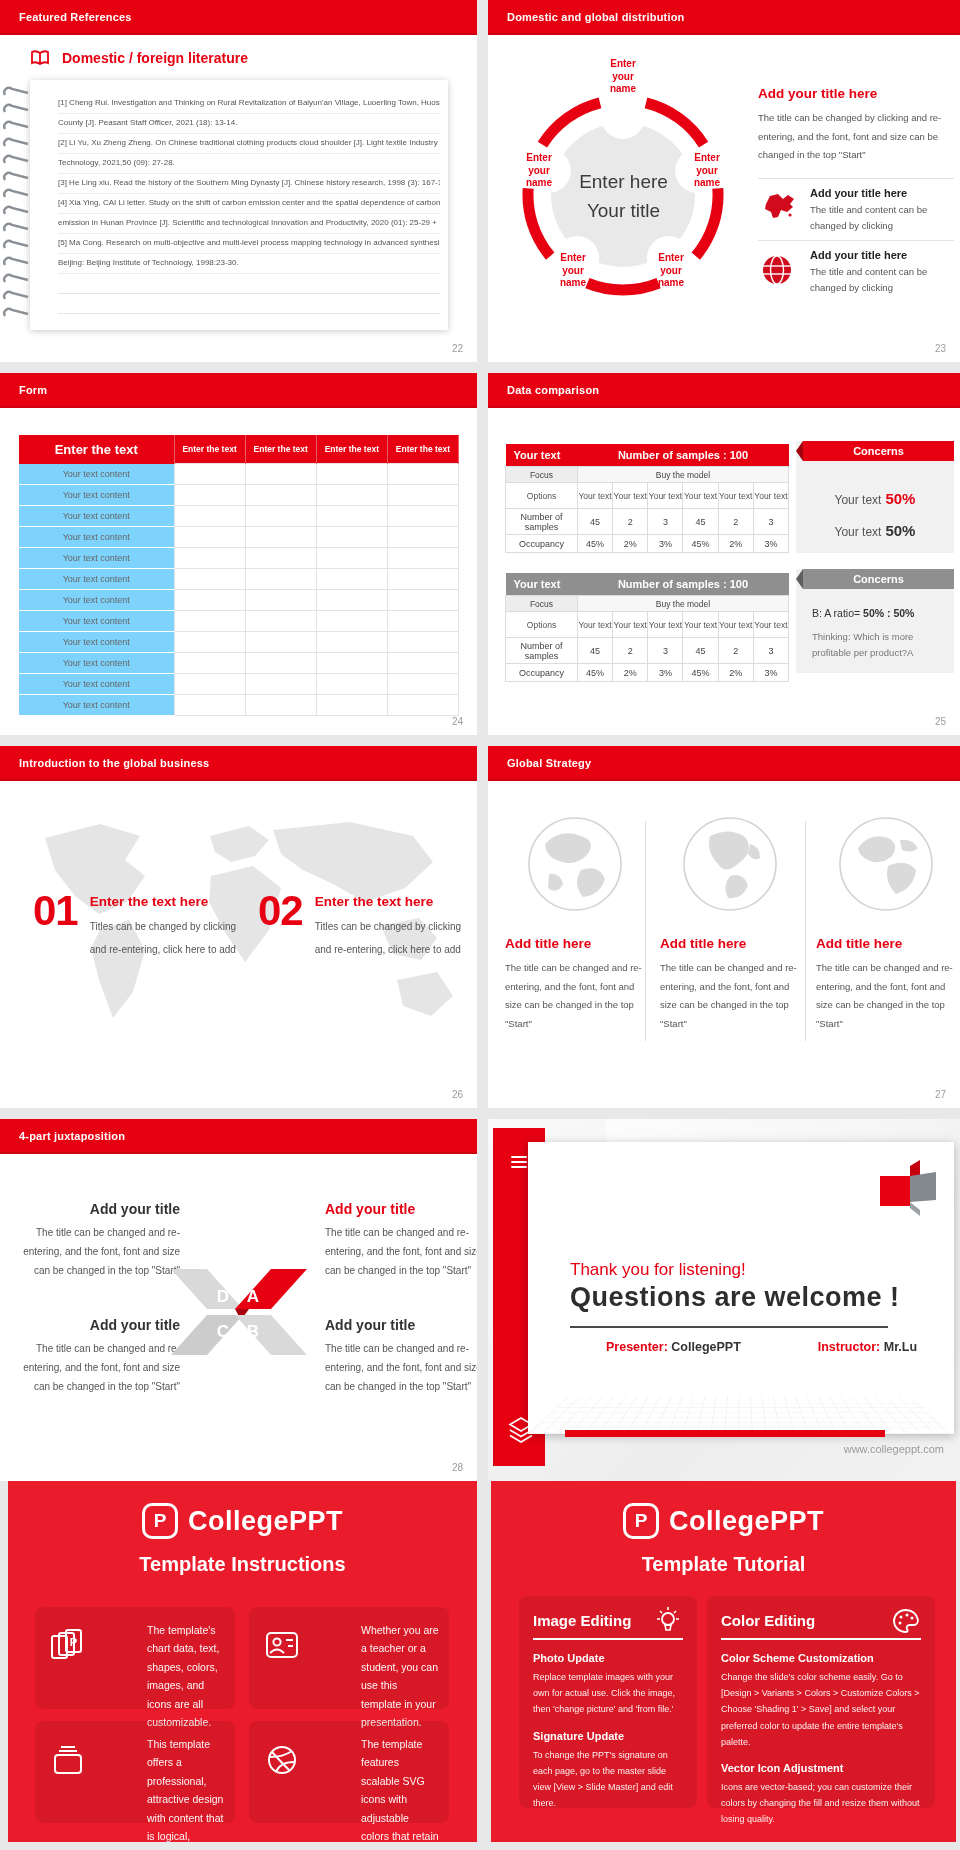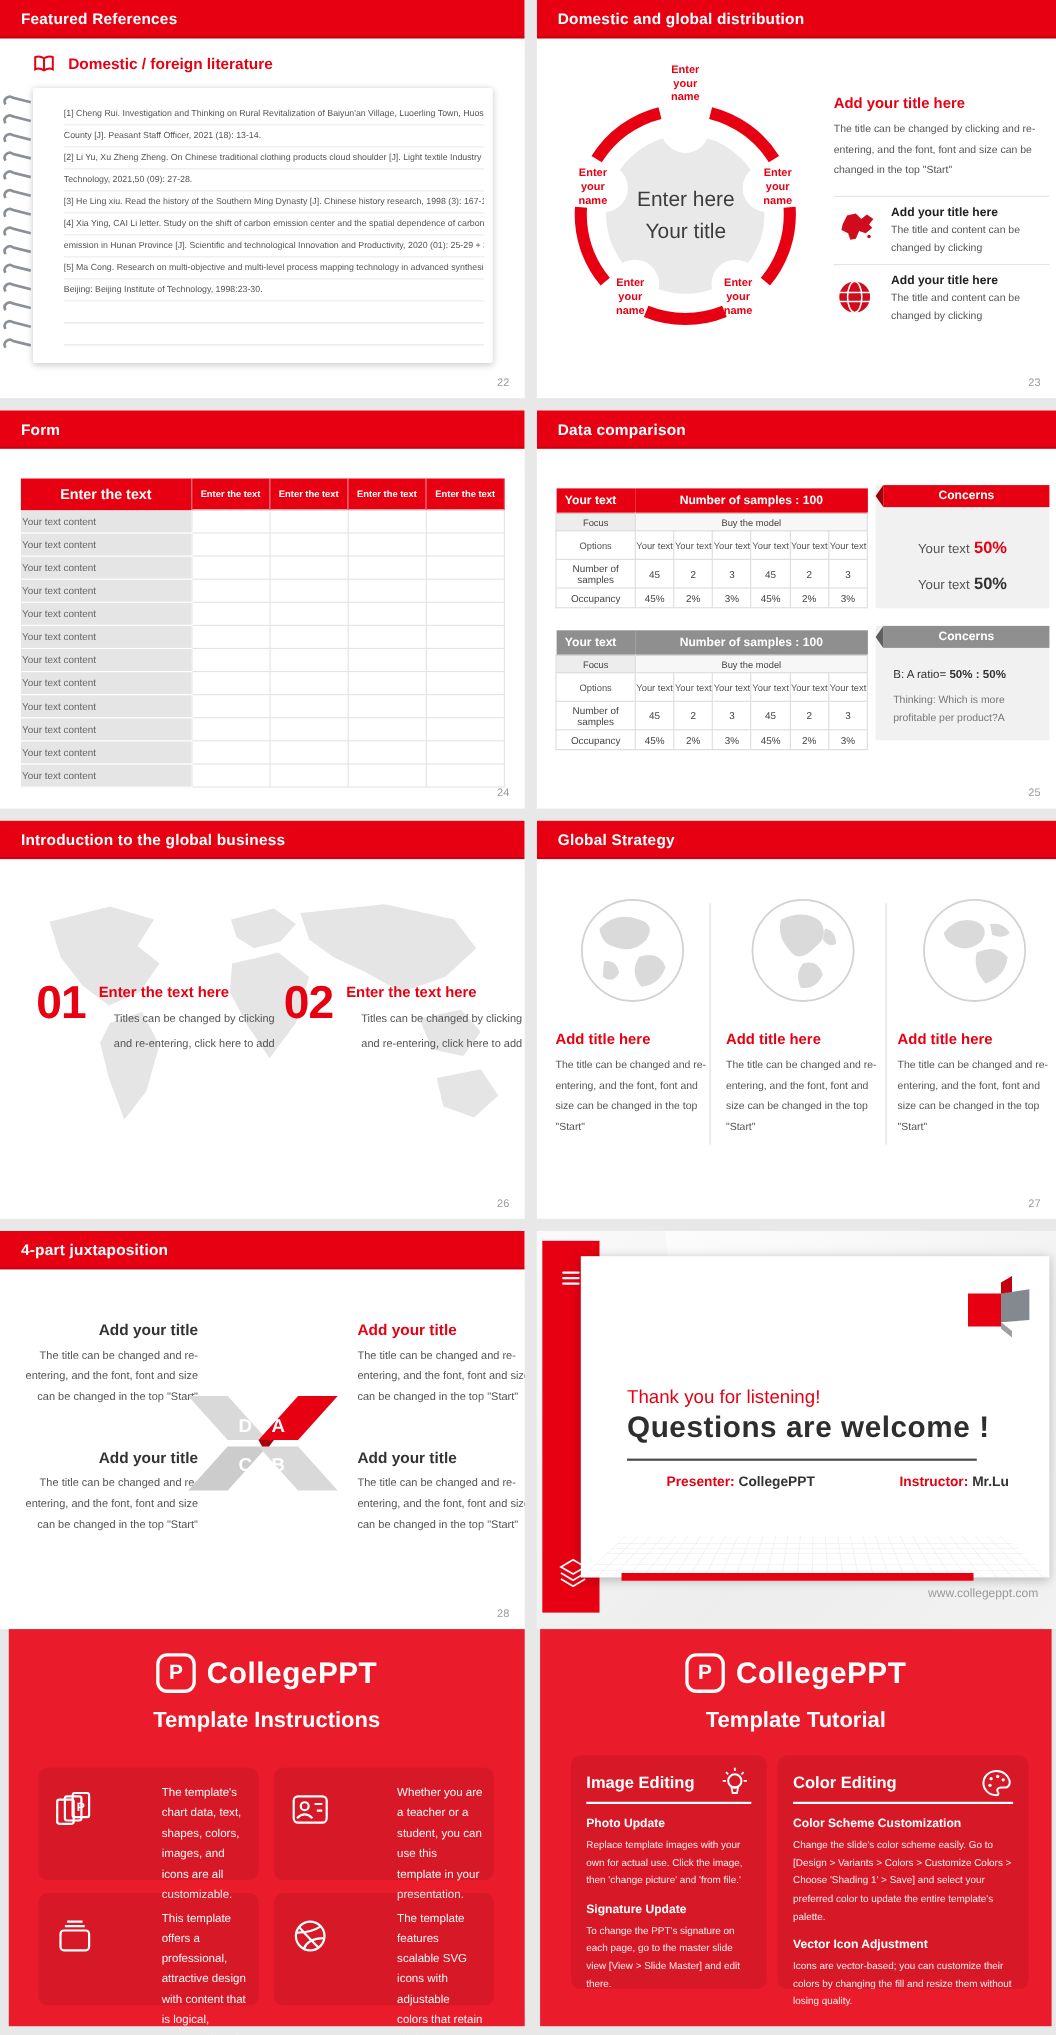--- a/index.html
+++ b/index.html
@@ -1,19 +1,19 @@
 <!DOCTYPE html>
 <html><head>
 <meta charset="utf-8">
 <style>
   html,body{margin:0;padding:0;}
   body{background:#e8e8e8;font-family:"Liberation Sans",sans-serif;-webkit-font-smoothing:antialiased;}
   .sheet{position:relative;width:960px;height:1850px;background:#e8e8e8;overflow:hidden;}
   .cell{position:absolute;background:#fff;overflow:hidden;}
-  .s-header{height:33px;background:#e60012;border-bottom:2px solid rgba(0,0,0,.10);display:flex;align-items:center;padding-left:19px;color:#fff;font-weight:bold;font-size:14px;letter-spacing:.2px;}
+  .s-header{height:33px;background:#e60012;border-bottom:2px solid rgba(0,0,0,.10);display:flex;align-items:center;padding-left:19px;color:#fff;font-weight:bold;font-size:11px;letter-spacing:.2px;}
   .pagenum{position:absolute;right:14px;bottom:8px;font-size:10px;color:#9b9b9b;}
   .red{color:#e60012;}
   
   .refs-card{position:absolute;left:30px;top:80px;width:418px;height:250px;background:#fff;box-shadow:0 1px 7px rgba(0,0,0,.22);border-radius:2px;}
   .s22-head{position:absolute;left:30px;top:50px;display:flex;gap:12px;align-items:center;color:#e60012;font-weight:bold;font-size:14px;}
   .spiral{position:absolute;left:2px;top:86px;z-index:3;}
   .ref-list{position:absolute;left:58px;top:94px;width:382px;}
   .ref-line{height:19px;line-height:18px;font-size:8px;color:#555;border-bottom:1px solid #ececec;white-space:nowrap;overflow:hidden;}
   .ref-line.empty{border-bottom:1px solid #e4e4e4;}
   
@@ -24,21 +24,21 @@
   .c23-body{margin-top:8px;font-size:9.5px;color:#555;line-height:1.95;}
   .c23-item{position:absolute;left:270px;width:196px;border-top:1px solid #e3e3e3;padding-top:8px;}
   .c23-item .ic{position:absolute;left:2px;top:12px;}
   .c23-item .it{margin-left:52px;font-size:11px;font-weight:bold;color:#222;}
   .c23-item .ib{margin-left:52px;margin-top:3px;font-size:9.5px;color:#555;line-height:1.7;width:140px;}
   
   .f-table{position:absolute;left:19px;top:62px;width:440px;border-collapse:collapse;table-layout:fixed;}
   .f-table th{background:#e60012;color:#fff;height:26px;font-size:8.5px;border-right:1px solid rgba(255,255,255,.35);}
   .f-table th.first{font-size:13px;}
   .f-table td{height:18px;border:1px solid #e3e3e3;background:#fff;}
-  .f-table td.lbl{background:#e5e5e5;border:none;border-bottom:1px solid #fff;color:#666;font-size:9px;}
+  .f-table td.lbl{background:#7dd3fc;border:none;border-bottom:1px solid #fff;color:#666;font-size:9px;text-align:center;}
   
   .d-table{position:absolute;left:17px;width:284px;border-collapse:collapse;table-layout:fixed;font-size:9px;color:#444;}
   .d-table td{border:1px solid #dcdcdc;text-align:center;padding:0;}
   .d-table .hd{color:#fff;font-weight:bold;font-size:11px;height:22px;border:none;}
   .d-table .hd.l{text-align:left;padding-left:8px;}
   .t-red .hd{background:#e60012;}
   .t-gray .hd{background:#8f8f8f;}
   .d-table .focus td{background:#ededed;height:15px;font-size:8.5px;}
   .d-table .focus td.v{background:#f7f7f7;}
   .d-table .opt td{height:25px;font-size:8.5px;color:#555;}
@@ -54,21 +54,21 @@
   .c-lines{text-align:center;margin-top:22px;font-size:12px;color:#555;line-height:2.1;}
   .c-lines b{font-size:15px;margin-left:4px;}
   .c2-body{padding:18px 14px 0 16px;}
   .c2-ratio{font-size:10.5px;color:#333;}
   .c2-think{margin-top:10px;font-size:9.5px;color:#777;line-height:1.7;width:124px;}
   
   .gb-item{position:absolute;top:146px;display:flex;}
   .gb-num{color:#e60012;font-size:42px;font-weight:bold;line-height:.9;letter-spacing:-1px;}
   .gb-tx{margin-left:12px;margin-top:2px;width:160px;}
   .gb-t{color:#e60012;font-weight:bold;font-size:13.5px;}
-  .gb-b{margin-top:6px;font-size:10px;color:#555;line-height:2.3;text-align:right;}
+  .gb-b{margin-top:6px;font-size:10px;color:#555;line-height:2.3;}
   
   .gs-col{position:absolute;top:68px;width:140px;text-align:center;}
   .gs-sep{position:absolute;top:75px;width:1px;height:220px;background:#ddd;}
   .gs-t{margin-top:18px;text-align:left;color:#e60012;font-weight:bold;font-size:13.5px;}
   .gs-b{margin-top:8px;text-align:left;font-size:9.5px;color:#555;line-height:1.95;}
   
   .j-block{position:absolute;width:162px;}
   .j-t{font-weight:bold;font-size:14px;color:#333;}
   .j-t.red{color:#e60012;}
   .j-b{margin-top:6px;font-size:10px;color:#555;line-height:1.9;}

